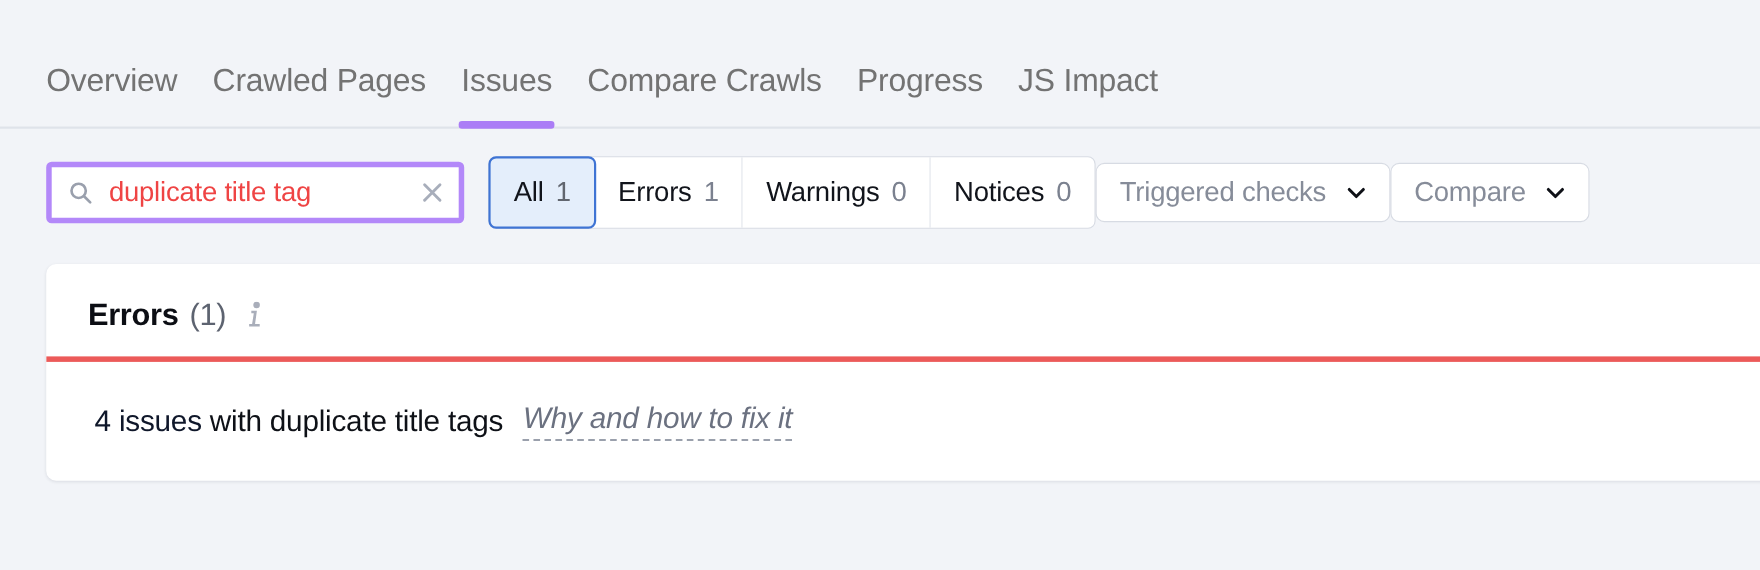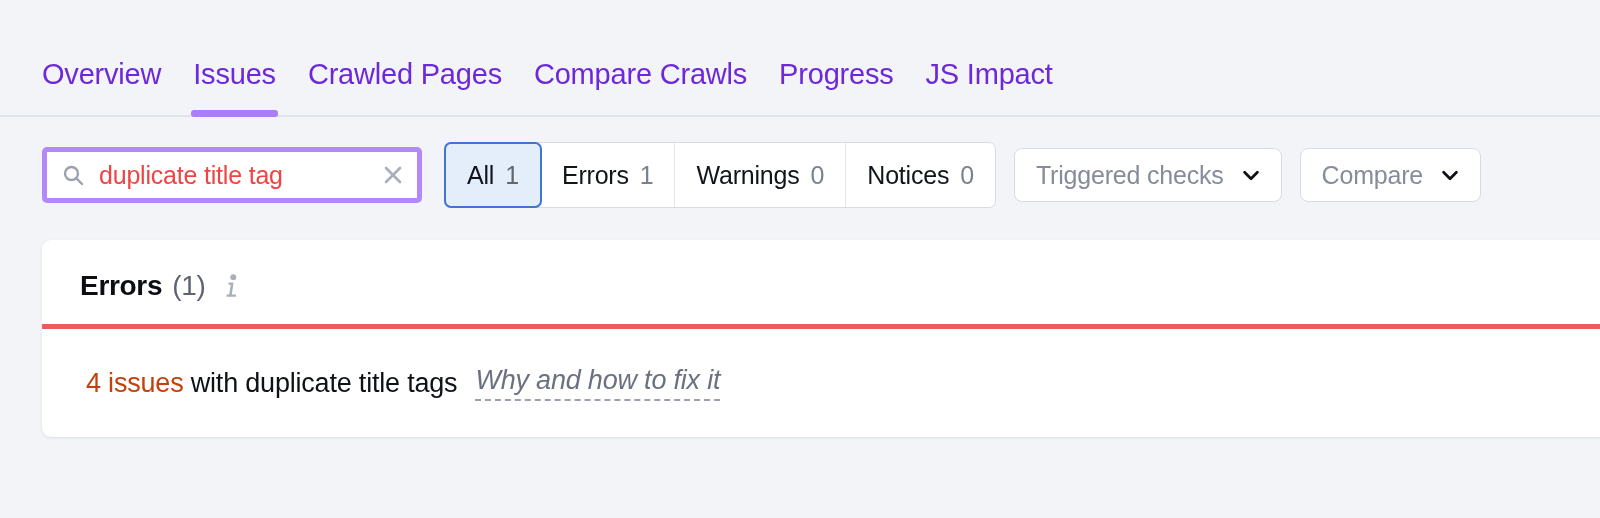--- a/index.html
+++ b/index.html
@@ -32,21 +32,21 @@
     display: flex;
     align-items: flex-start;
     gap: 32px;
     height: 100%;
   }
   .tab {
     position: relative;
     font-size: 29px;
     line-height: 1;
     padding: 12px 0 0 0;
-    color: #6d28d9;
+    color: #737373;
     letter-spacing: -0.2px;
     cursor: pointer;
     white-space: nowrap;
     height: 67px;
     box-sizing: border-box;
   }
   .tab.active::after {
     content: "";
     position: absolute;
     left: -2px;
@@ -148,21 +148,20 @@
   }
   .seg.active .cnt { color: #61666f; }
 
   
   .pill {
     display: flex;
     align-items: center;
     gap: 16px;
     height: 54px;
     padding: 0 19px 0 21px;
-    margin-left: 18px;
     border: 1px solid #d7dbe3;
     border-radius: 8px;
     background: #fff;
     box-sizing: border-box;
     cursor: pointer;
     font-size: 25px;
     color: #868c99;
     white-space: nowrap;
     letter-spacing: -0.2px;
   }
@@ -229,43 +228,43 @@
     align-items: center;
     padding-left: 44px;
   }
   .issue-text {
     font-size: 27px;
     color: #0e1117;
     letter-spacing: -0.2px;
     white-space: nowrap;
   }
   .issue-link {
-    color: #c2410c;
+    color: #0f172a;
     cursor: pointer;
   }
   .fixit {
     margin-left: 18px;
     font-size: 27px;
     color: #6b7180;
     border-bottom: 2px dashed #9aa0ac;
     padding-bottom: 3px;
     cursor: pointer;
     letter-spacing: -0.2px;
     white-space: nowrap;
     font-style: italic;
   }
 </style>
 </head>
 <body>
 
 <div class="tabbar">
   <div class="tabs">
     <div class="tab"><span>Overview</span></div>
+    <div class="tab"><span>Crawled Pages</span></div>
     <div class="tab active"><span>Issues</span></div>
-    <div class="tab"><span>Crawled Pages</span></div>
     <div class="tab"><span>Compare Crawls</span></div>
     <div class="tab"><span>Progress</span></div>
     <div class="tab"><span>JS Impact</span></div>
   </div>
 </div>
 
 <div class="filterrow">
 
   <div class="search-outer">
     <svg class="search-icon" viewBox="0 0 24 24" fill="none" stroke="currentColor" stroke-width="2.4" stroke-linecap="round">

